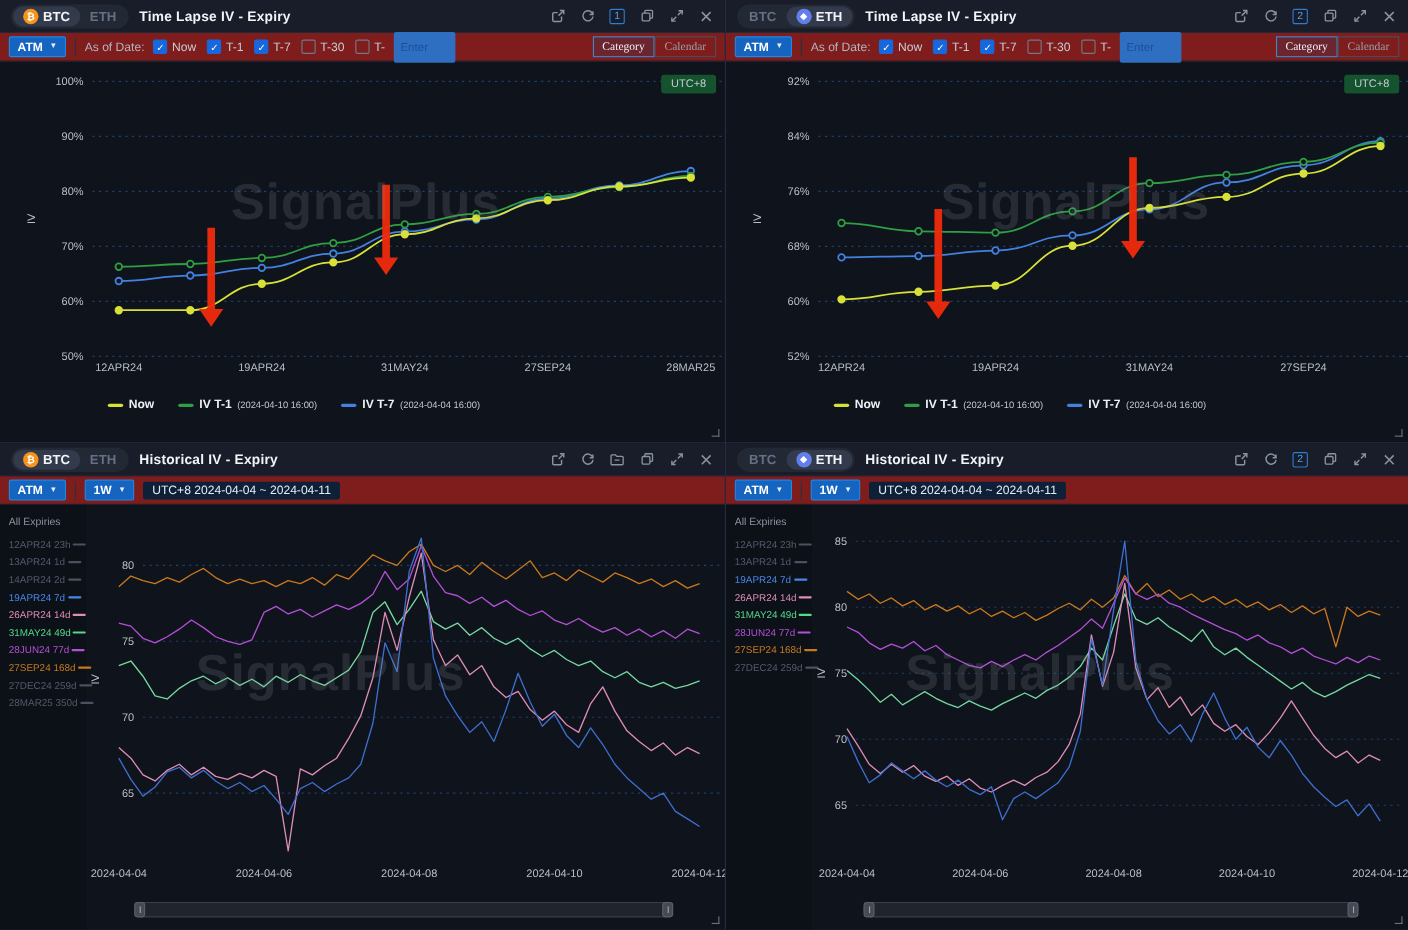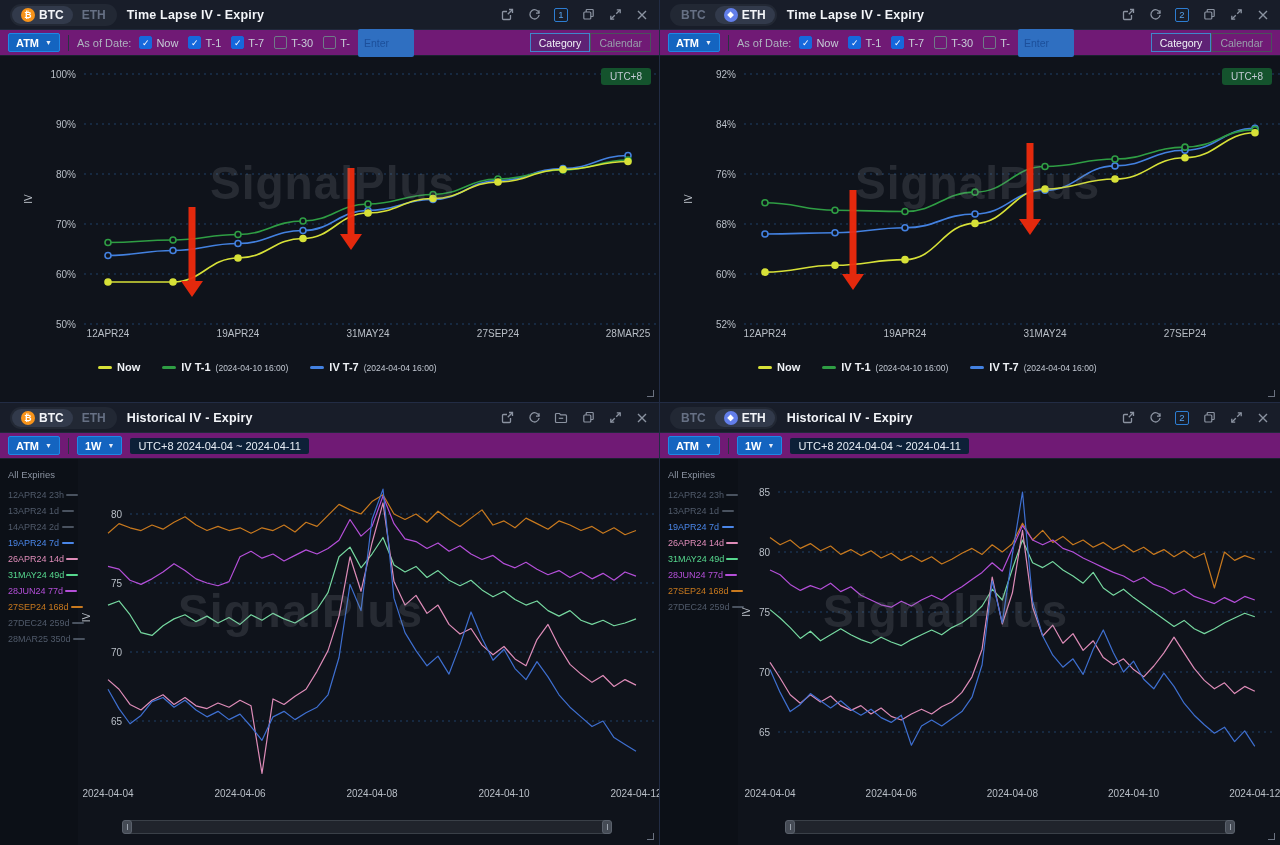--- a/index.html
+++ b/index.html
@@ -16,32 +16,32 @@
   .coin-ico { width:14px; height:14px; border-radius:50%; display:flex; align-items:center; justify-content:center; font-size:9px; color:#fff; font-weight:bold; }
   .coin-ico.btc { background:#f7931a; }
   .coin-ico.eth { background:#627eea; font-size:8px; }
   .p-title { color:#f2f4f8; font-size:12.5px; font-weight:bold; letter-spacing:.2px; }
   .p-tools { margin-left:auto; display:flex; align-items:center; gap:13px; }
   .ticon { width:14px; height:14px; display:inline-flex; align-items:center; justify-content:center; cursor:pointer; }
   .ticon svg { display:block; }
   .win-badge { min-width:14px; height:14px; border:1px solid #2d7dd2; border-radius:2px; color:#56a0ea; font-size:9.5px; display:flex; align-items:center; justify-content:center; padding:0 2px; cursor:pointer; }
 
   
-  .p-filter { height:26px; background:#701a75; display:flex; align-items:center; padding:0 8px; gap:8px; border-bottom:1px solid #1a2130; }
+  .p-filter { height:26px; background:#7f1d1d; display:flex; align-items:center; padding:0 8px; gap:8px; border-bottom:1px solid #1a2130; }
   .dd { display:flex; align-items:center; gap:6px; background:#1464c0; border:1px solid #1e88e5; border-radius:2px; height:19px; padding:0 7px; color:#fff; font-size:11px; font-weight:bold; cursor:pointer; }
   .dd .car { font-size:7px; color:#e8eef8; }
   .vdiv { width:1px; height:16px; background:#2a3242; }
   .asof { color:#aeb4bf; font-size:11px; }
   .chk { display:flex; align-items:center; gap:4px; font-size:11px; color:#c6ccd6; cursor:pointer; }
   .chk .box { width:13px; height:13px; border-radius:2px; border:1px solid #707a88; display:flex; align-items:center; justify-content:center; font-size:9px; color:#fff; }
   .chk .box.on { background:#1668dc; border-color:#1668dc; }
   .enter-inp { width:56px; height:28px; background:#2f6fc1; border:none; border-radius:2px; color:#d7e6f8; font-size:10.5px; padding:0 6px; }
   .enter-inp::placeholder { color:#1c4f9a; }
   .view-toggle { margin-left:auto; display:flex; }
-  .vt-btn { height:19px; padding:0 8px; font-size:10.5px; display:flex; align-items:center; border:1px solid #4a515c; color:#98a0ab; background:transparent; cursor:pointer; }
+  .vt-btn { height:19px; padding:0 8px; font-size:10.5px; display:flex; align-items:center; border:1px solid #4a515c; color:#98a0ab; background:transparent; cursor:pointer;font-family:Liberation Serif, serif; }
   .vt-btn.active { border-color:#3f87cc; color:#f0f3f7; background:rgba(30,70,120,.2); }
   .range-txt { background:#0d2038; color:#e6ecf4; font-size:11px; padding:2px 8px; border-radius:2px; }
 
   
   .p-chart { position:relative;margin-left:20px; }
   svg text { fill:#b9bfc7; font-size:10px; font-family:"Liberation Sans",sans-serif; }
   .watermark { position:absolute; font-size:46px; font-weight:bold; color:#878d96; opacity:.20; letter-spacing:1px; pointer-events:none; }
   .utc-badge { position:absolute; top:12px; right:8px; background:#14532d; color:#c5cbd6; font-size:10px; padding:3px 9px; border-radius:3px; }
   .legend { display:flex; align-items:center; gap:22px; padding-left:78px; height:22px; }
   .leg-item { display:flex; align-items:baseline; gap:5px; cursor:pointer; }

